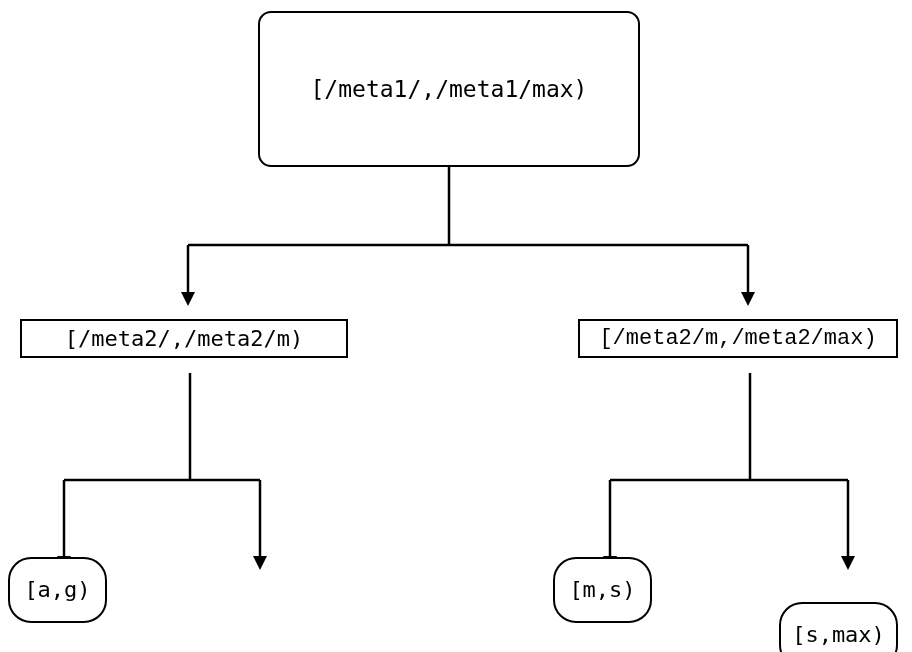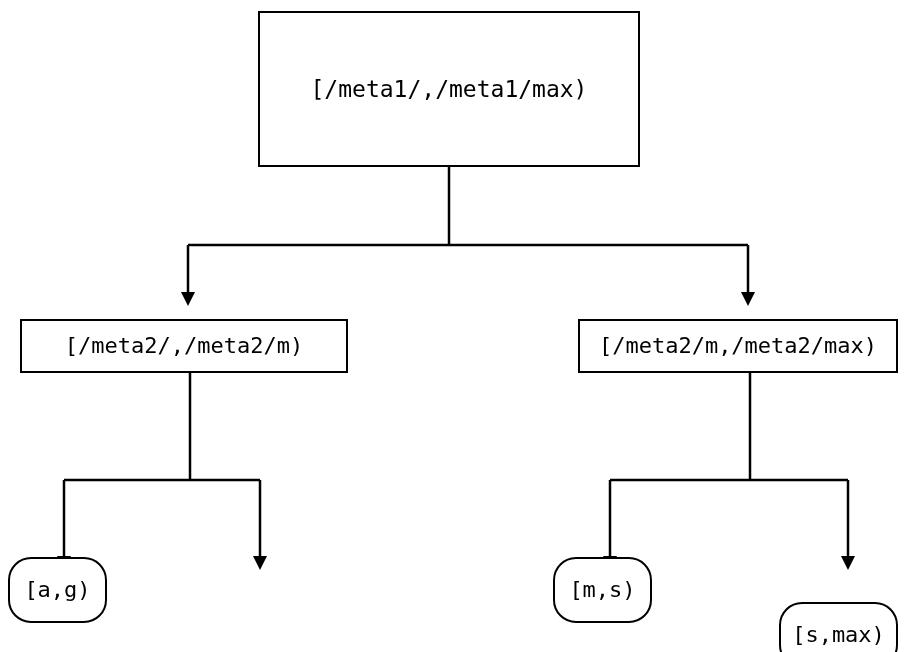--- a/index.html
+++ b/index.html
@@ -21,24 +21,24 @@
     box-sizing: border-box;
     border: 2px solid #000000;
     background: #ffffff;
     display: flex;
     align-items: center;
     justify-content: center;
     color: #000000;
     white-space: pre;
     line-height: 1;
   }
-  .node-root   { left: 258px; top: 11px;  width: 382px; height: 156px; font-size: 23px; }
-  .node-mid    { top: 319px; height: 54px; font-size: 22px; }
+  .node-root   { left: 258px; top: 11px;  width: 382px; height: 156px; font-size: 23px; border-radius: 13px; }
+  .node-mid    { top: 319px; height: 39px; font-size: 22px; }
   .node-mid-l  { left: 20px;  width: 328px; }
-  .node-mid-r  { left: 578px; width: 320px; }
+  .node-mid-r  { left: 578px; width: 320px; font-family: Liberation Mono, monospace; }
   .node-leaf   { top: 557px; height: 66px; font-size: 22px; border-radius: 23px; }
   .leaf-1 { left: 8px;   width: 99px;  }
   .leaf-2 { left: 210px; width: 95px;  }
   .leaf-3 { left: 553px; width: 99px; text-align: right;  }
   .leaf-4 { left: 779px; width: 119px; margin-top: 45px; }
 
   .edges {
     position: absolute;
     left: 0;
     top: 0;

